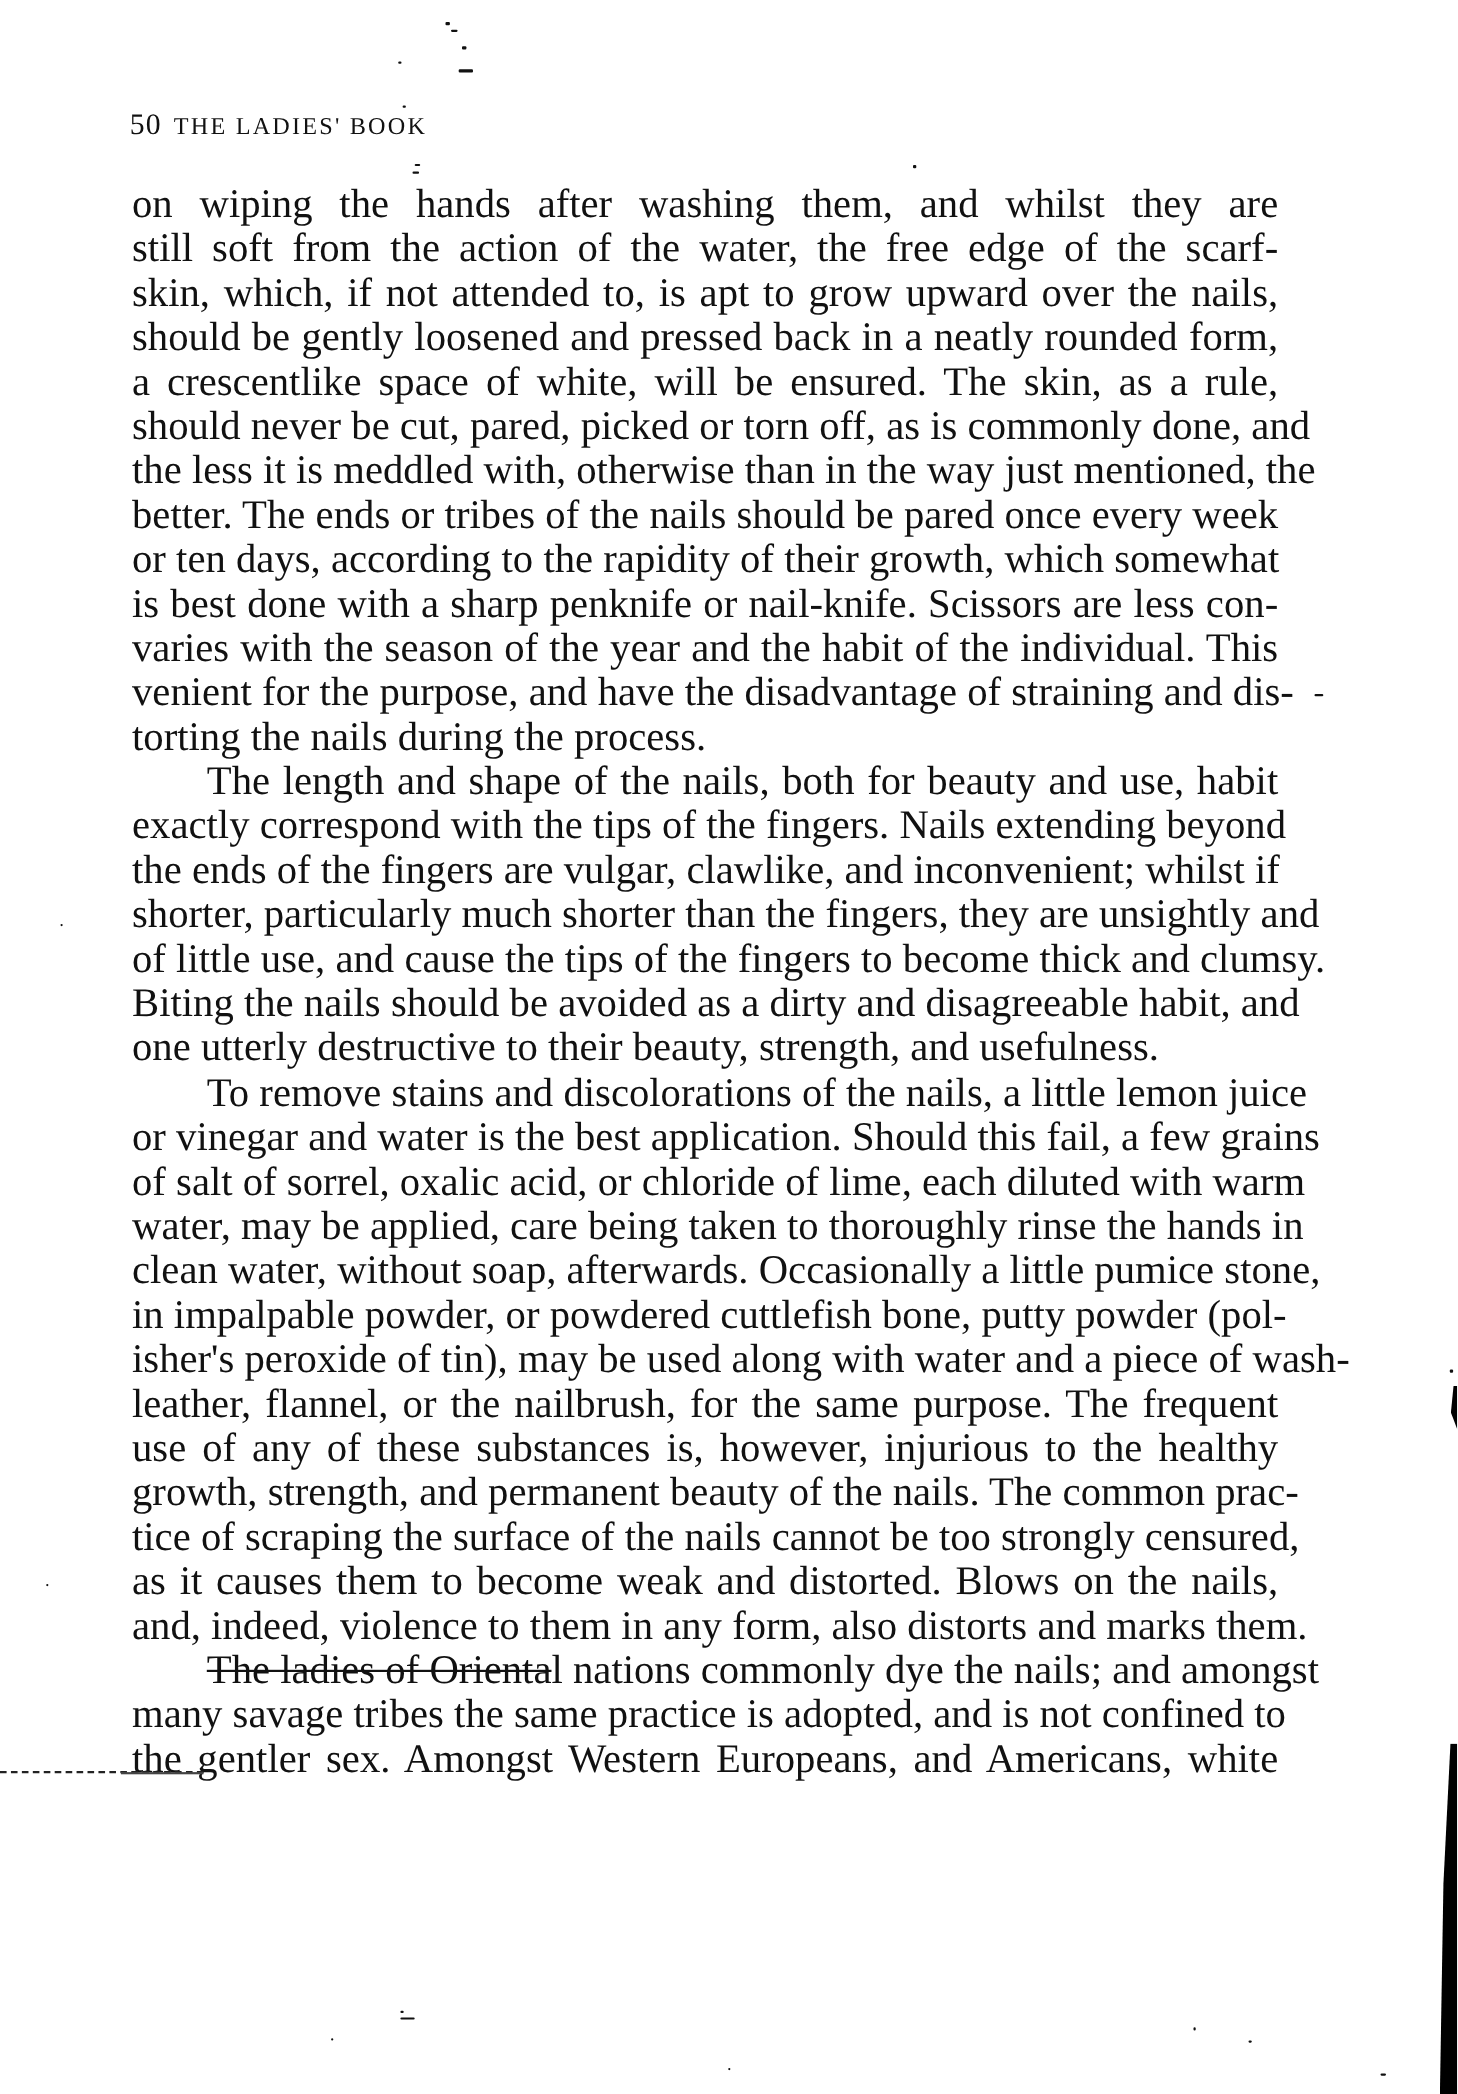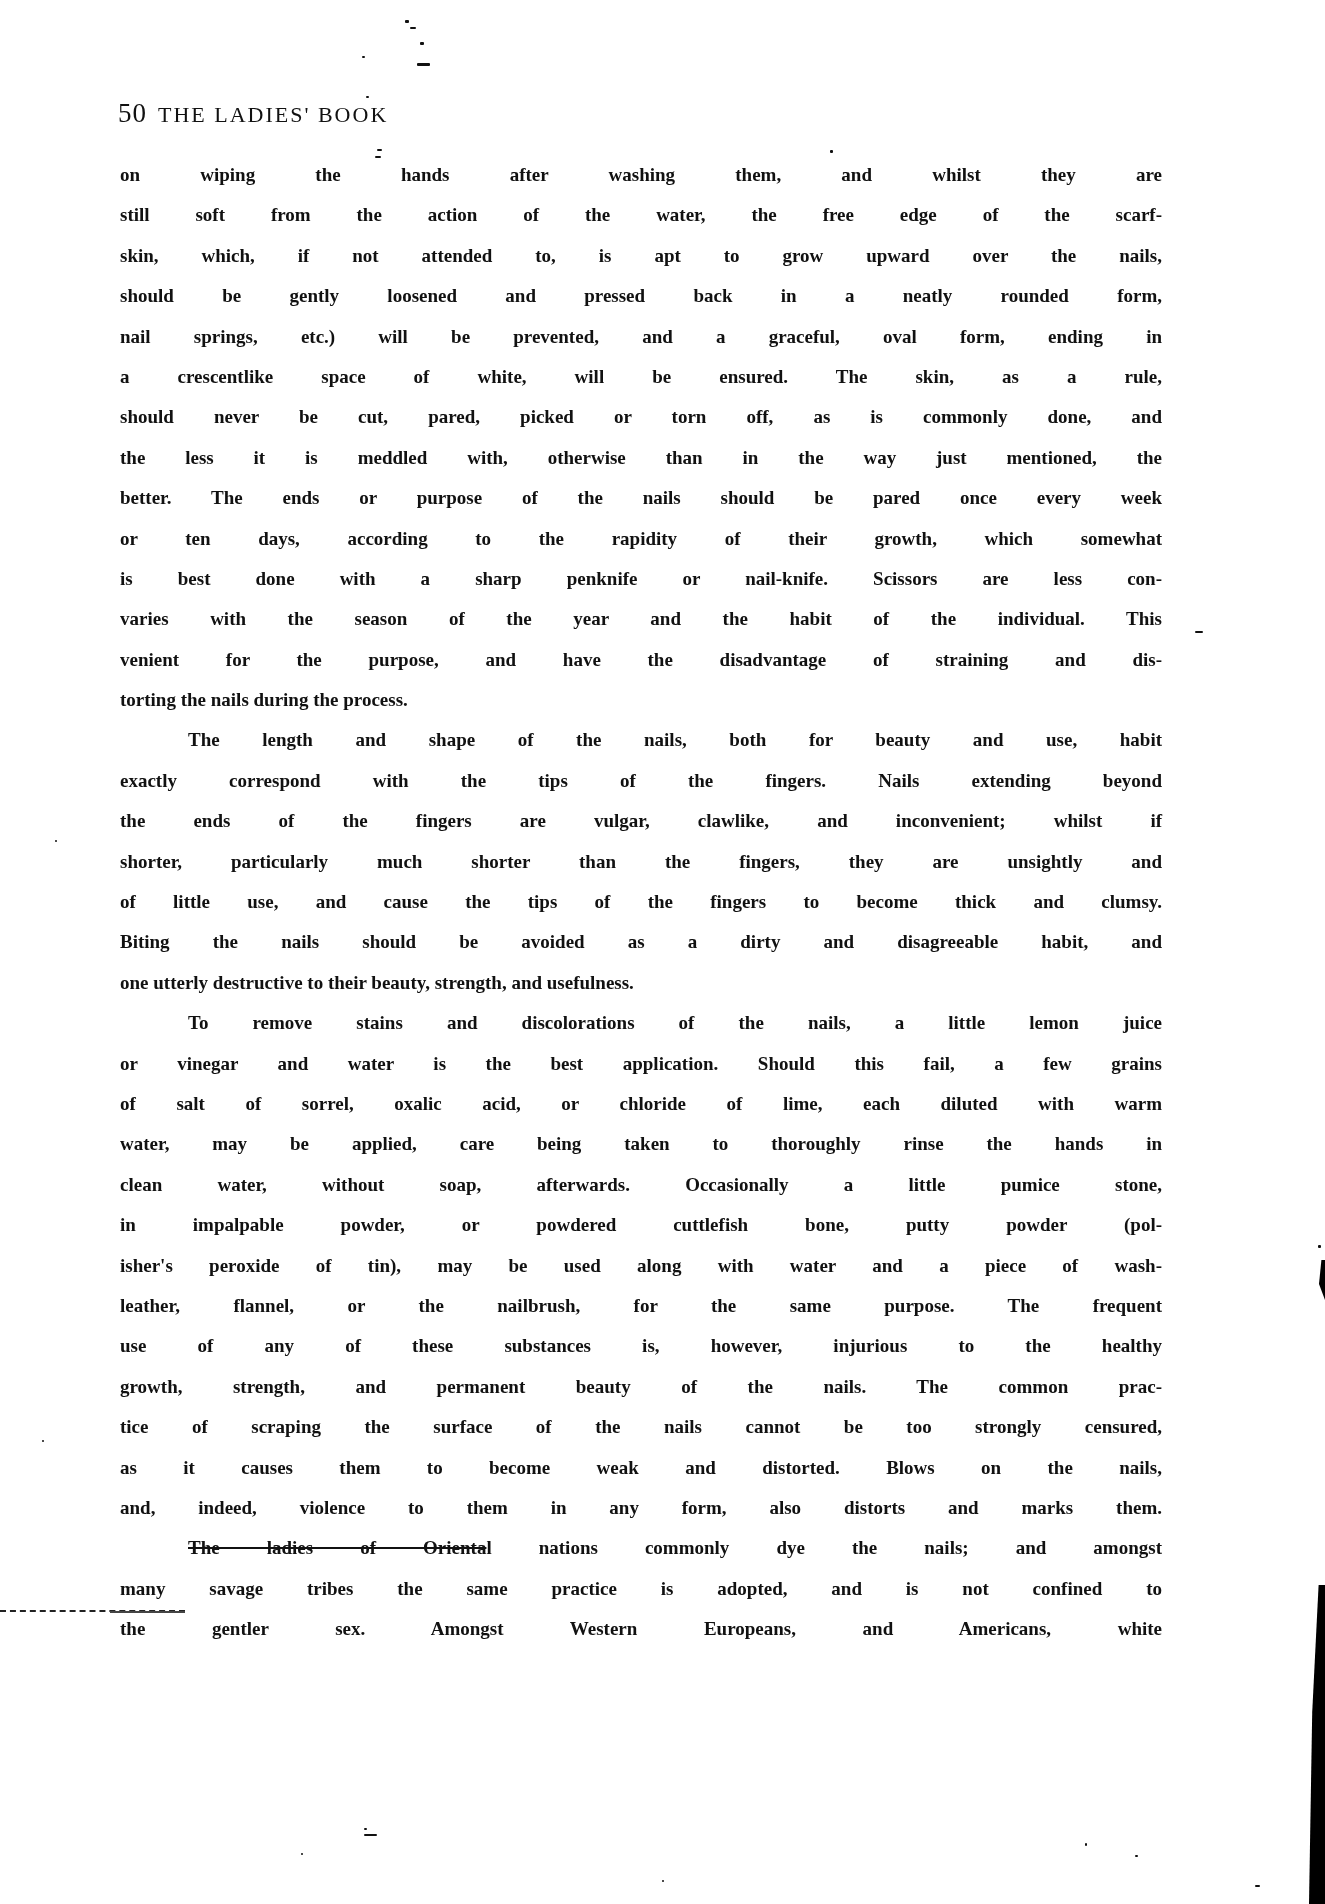--- a/index.html
+++ b/index.html
@@ -41,26 +41,25 @@
       right: 0;
       top: 4px;
       font-size: 22px;
       letter-spacing: 2px;
       font-variant: small-caps;
       text-transform: uppercase;
       padding-left: 40px;
     }
     .body-text {
       position: absolute;
-      top: 155px;
+      top: 166px;
       left: 120px;
       width: 1042px;
-      font-size: 19px;
+      font-size: 37px;
       line-height: 40.4px;
-      font-weight: bold;
     }
     .line {
       display: block;
       white-space: nowrap;
       text-align: justify;
       text-align-last: justify;
       height: 40.4px;
     }
     .line.last {
       text-align-last: left;
@@ -120,25 +119,24 @@
     <span class="running-title">THE LADIES' BOOK</span>
   </div>
 
   <div class="body-text">
 
     <div>
       <span class="line">on wiping the hands after washing them, and whilst they are</span>
       <span class="line">still soft from the action of the water, the free edge of the scarf-</span>
       <span class="line">skin, which, if not attended to, is apt to grow upward over the nails,</span>
       <span class="line">should be gently loosened and pressed back in a neatly rounded form,</span>
-      <span class="line">nail springs, etc.) will be prevented, and a graceful, oval form, ending in</span>
       <span class="line">a crescentlike space of white, will be ensured. The skin, as a rule,</span>
       <span class="line">should never be cut, pared, picked or torn off, as is commonly done, and</span>
       <span class="line">the less it is meddled with, otherwise than in the way just mentioned, the</span>
-      <span class="line">better. The ends or purpose of the nails should be pared once every week</span>
+      <span class="line">better. The ends or tribes of the nails should be pared once every week</span>
       <span class="line">or ten days, according to the rapidity of their growth, which somewhat</span>
       <span class="line">is best done with a sharp penknife or nail-knife. Scissors are less con-</span>
       <span class="line">varies with the season of the year and the habit of the individual. This</span>
       <span class="line">venient for the purpose, and have the disadvantage of straining and dis-</span>
       <span class="line last">torting the nails during the process.</span>
     </div>
 
     <div>
       <span class="line indent">The length and shape of the nails, both for beauty and use, habit</span>
       <span class="line">exactly correspond with the tips of the fingers. Nails extending beyond</span>

